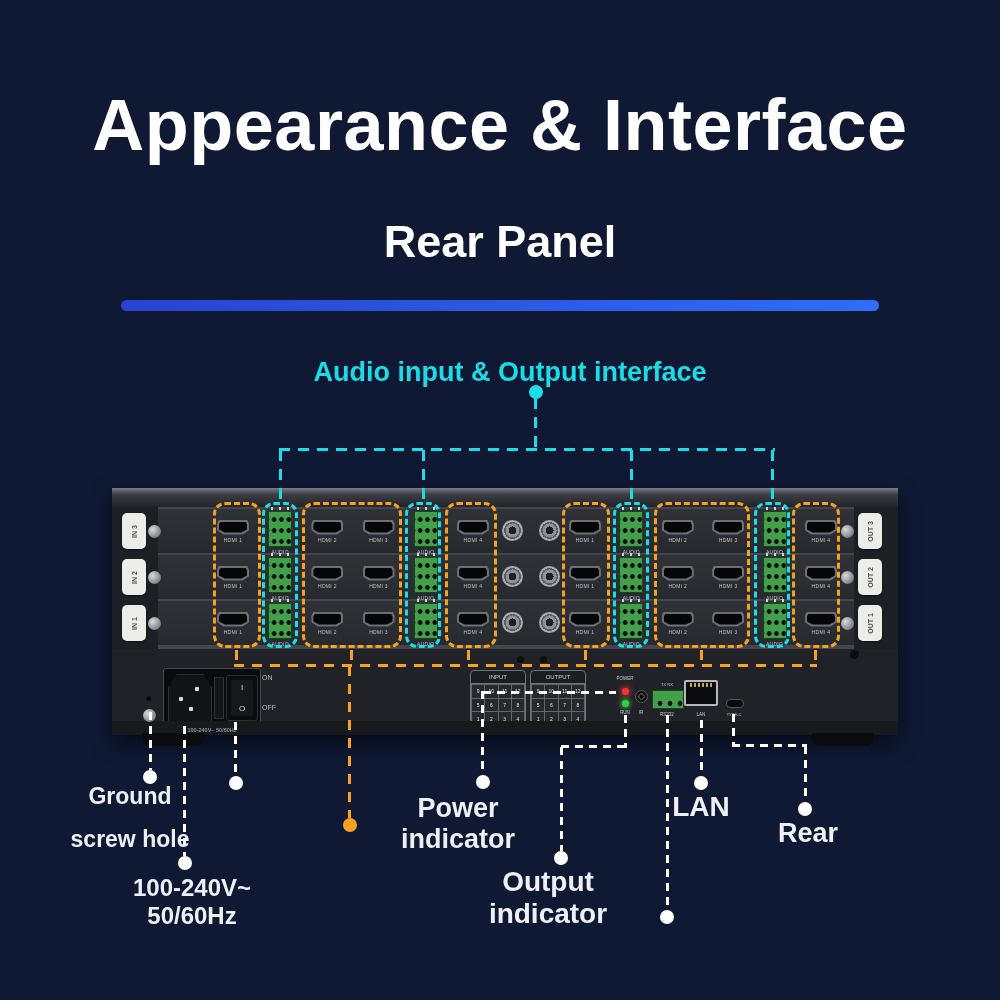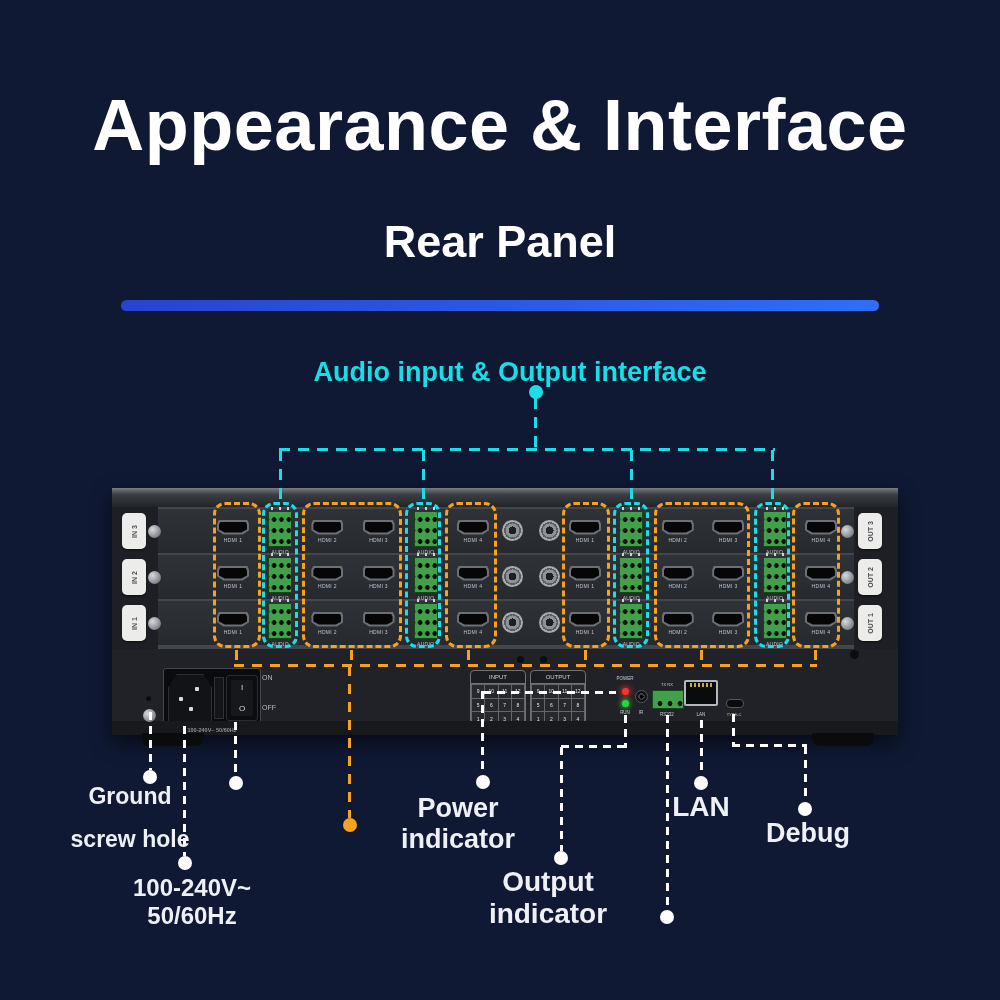--- a/index.html
+++ b/index.html
@@ -517,15 +517,15 @@
   <div class="abs ldot" style="left:660px;top:910px;"></div>
 
   <div class="abs vd-w" style="left:700px;top:720px;height:56px;"></div>
   <div class="abs ldot" style="left:694px;top:776px;"></div>
   <div class="abs ctr lbl" style="left:651px;width:100px;top:791px;font-size:28px;">LAN</div>
 
   <div class="abs vd-w" style="left:732px;top:714px;height:32px;"></div>
   <div class="abs hd-w" style="left:732px;top:744px;width:75px;"></div>
   <div class="abs vd-w" style="left:804px;top:746px;height:56px;"></div>
   <div class="abs ldot" style="left:798px;top:802px;"></div>
-  <div class="abs ctr lbl" style="left:733px;width:150px;top:818px;font-size:27px;">Debug</div>
+  <div class="abs ctr lbl" style="left:733px;width:150px;top:818px;font-size:27px;">Rear</div>
 
 </div>
 
 </body></html>

